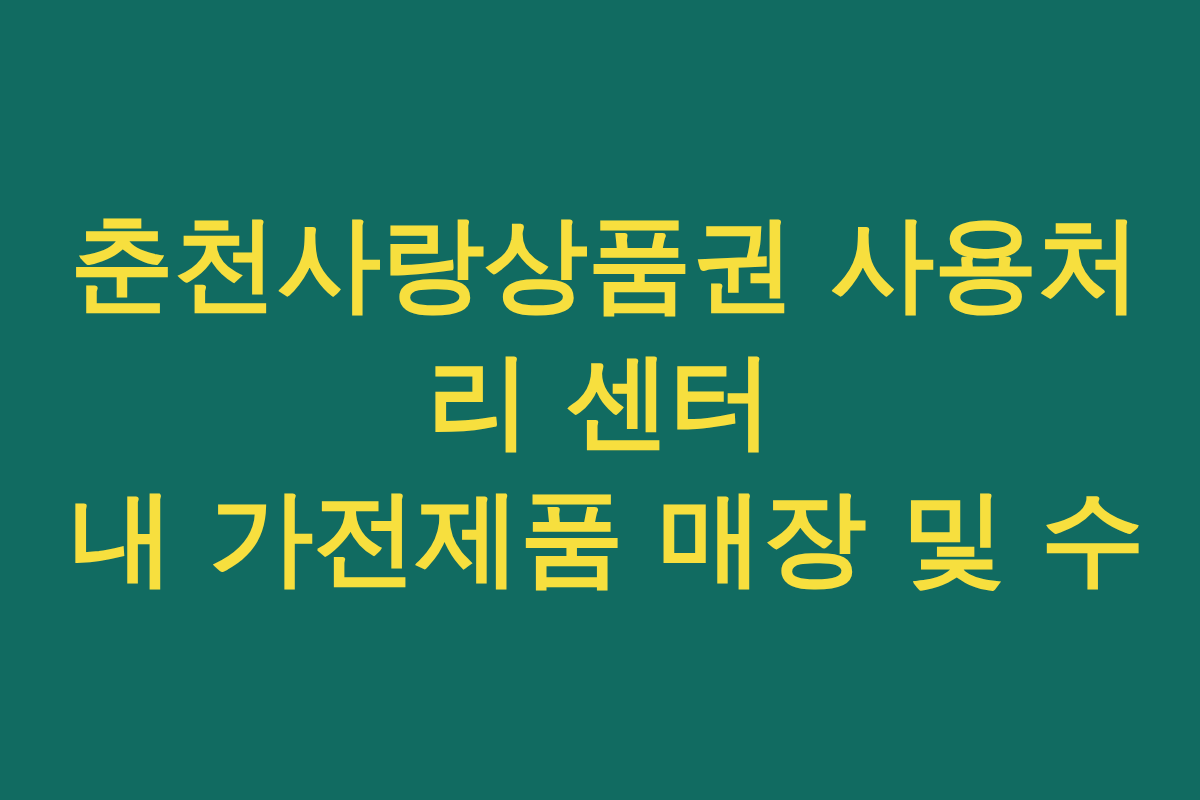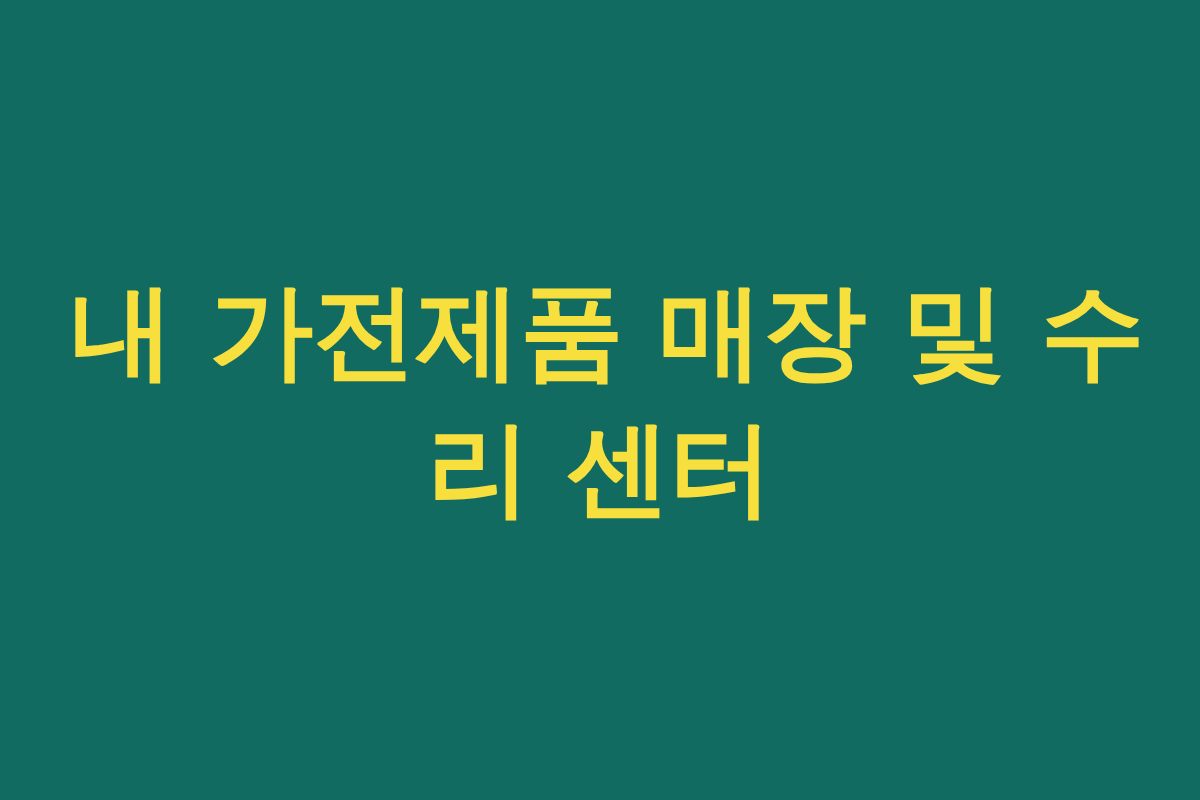--- a/index.html
+++ b/index.html
@@ -51,17 +51,18 @@
   #headline .line-3 {
     white-space: nowrap;
   }
 </style>
 </head>
 <body>
 
 <div id="banner" style="background: rgb(17, 107, 97);">
 
   <h1 id="headline" style="color: rgb(247, 223, 62);">
+    <span class="line line-1">춘천사랑상품권 사용처</span>
+    <span class="line line-3">리 센터</span>
     <span class="line line-2">내 가전제품 매장 및 수</span>
-    <span class="line line-3">리 센터</span>
   </h1>
 
 </div>
 
 </body></html>

